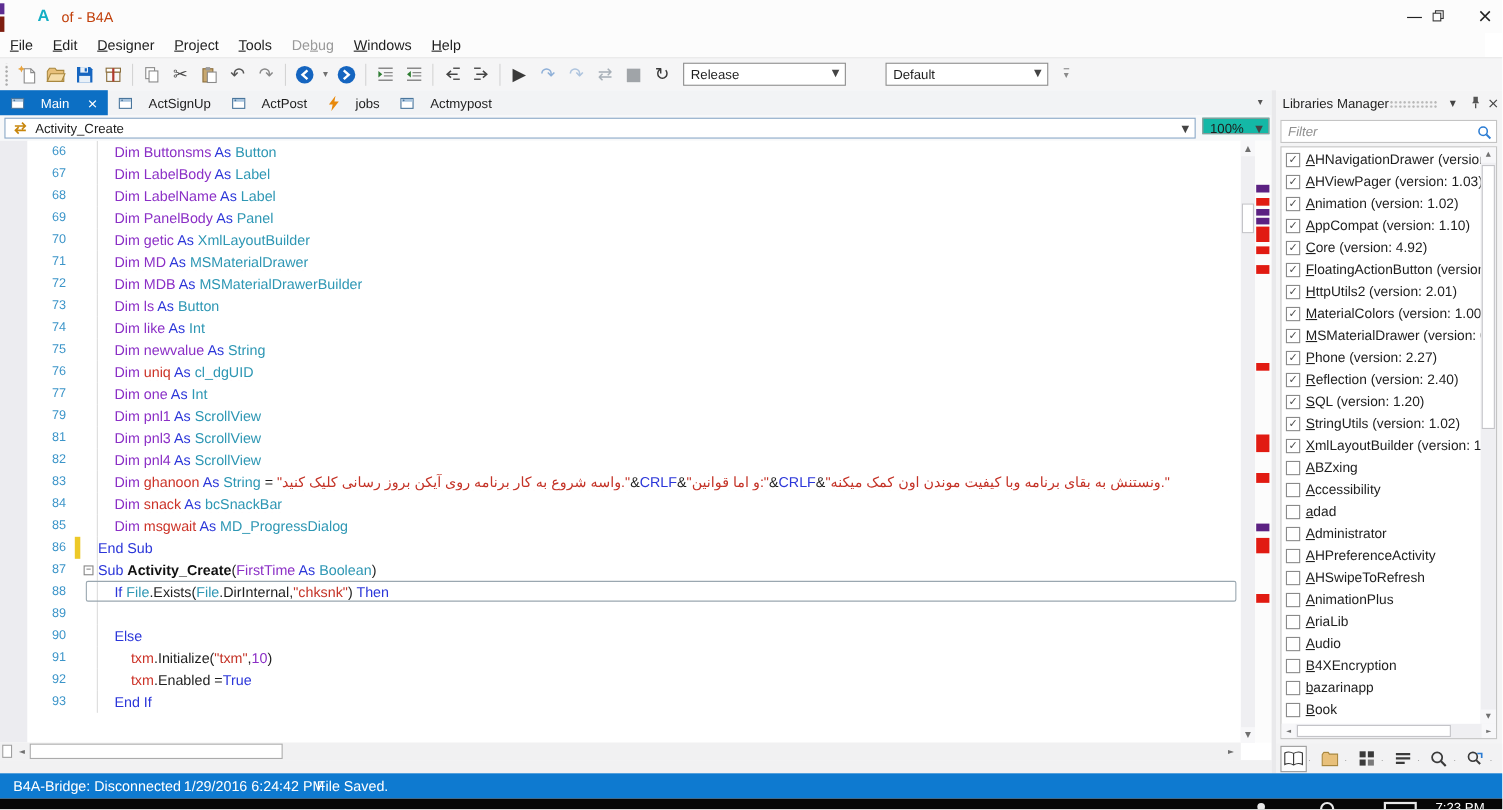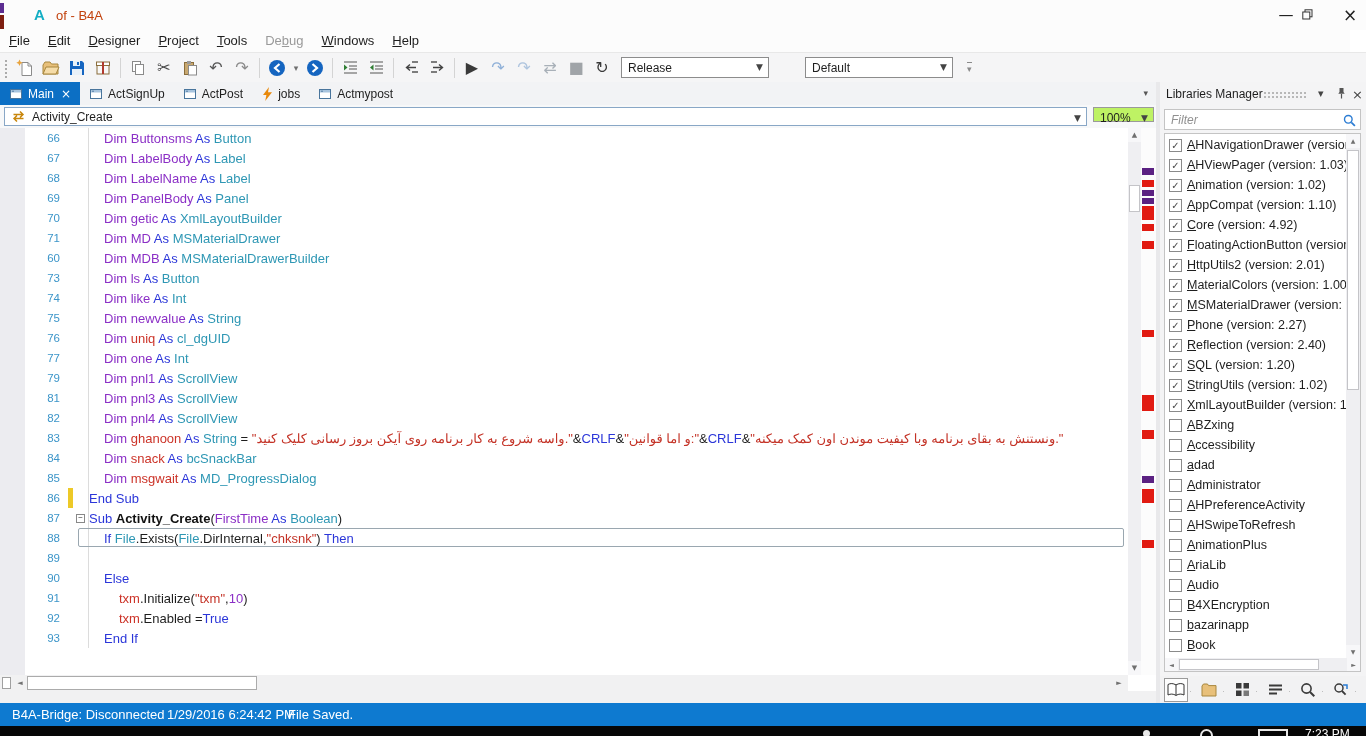--- a/index.html
+++ b/index.html
@@ -26,32 +26,32 @@
   .tbi { width:26px; height:24px; display:inline-flex; align-items:center; justify-content:center; font-family:"DejaVu Sans", sans-serif; font-size:16px; }
   .tbi.sm { width:12px; font-size:9px; }
   .tb-sep { width:1px; height:20px; background:#D4D4D4; margin:0 4px; }
   .tb-combo { height:21px; background:#fff; border:1px solid #8C8C8C; margin:0 6px; position:relative; display:flex; align-items:center; }
   .tb-combo .val { font-size:12px; color:#1E1E1E; padding-left:6px; }
   .tb-combo .arr { position:absolute; right:5px; top:4px; font-size:9px; color:#444; font-family:"DejaVu Sans", sans-serif; }
   .tb-overflow { font-size:9px; color:#8A8A8A; margin-left:8px; border-top:1px solid #8A8A8A; padding-top:1px; font-family:"DejaVu Sans", sans-serif; }
 
   
   .tabstrip { position:absolute; left:0; top:82px; width:1156px; height:23px; background:#F2F3F5; display:flex; }
-  .tab { display:flex; align-items:center; gap:5px; padding:4px 9px; font-size:12px; color:#1E1E1E; height:23px; }
+  .tab { display:flex; align-items:center; gap:14px; padding:4px 9px; font-size:12px; color:#1E1E1E; height:23px; }
   .tab.active { background:#0C6FC4; color:#fff; }
   .tab .close { font-size:12px; margin-left:2px; font-family:"DejaVu Sans", sans-serif; }
   .tab-overflow { position:absolute; right:8px; top:6px; font-size:9px; color:#555; font-family:"DejaVu Sans", sans-serif; }
 
   
   .activitybar { position:absolute; left:0; top:105px; width:1156px; height:23px; background:#F7F8F9; }
   .ev-combo { position:absolute; left:4px; top:2px; width:1083px; height:19px; background:#fff; border:1px solid #89A7C6; display:flex; align-items:center; }
   .ev-combo .ic { margin:0 6px 0 6px; display:inline-flex; }
   .ev-combo .val { font-size:12px; color:#1E1E1E; }
   .ev-combo .arr, .zoom-combo .arr { position:absolute; right:5px; top:5px; font-size:9px; color:#444; font-family:"DejaVu Sans", sans-serif; }
-  .zoom-combo { position:absolute; left:1093px; top:2px; width:61px; height:15px; background:#bef264; border:1px solid #9A9A9A; }
+  .zoom-combo { position:absolute; left:1093px; top:2px; width:61px; height:15px; background:#14b8a6; border:1px solid #9A9A9A; }
   .zoom-combo .val { font-size:12px; color:#1E1E1E; padding:2px 0 0 6px; display:inline-block; }
 
   
   .ed-margin { position:absolute; left:0; top:128px; width:25px; height:547px; background:#ECECF0; }
   .editor { position:absolute; left:25px; top:128px; width:1103px; height:547px; background:#fff; overflow:hidden; }
   .row { display:flex; height:20px; align-items:center; position:relative; white-space:nowrap; }
   .row .ln { width:43px; padding-right:8px; text-align:right; font-size:11.5px; color:#3C95C9; flex:none; }
   .row .chg { width:5px; height:20px; flex:none; }
   .row.changed .chg { background:#EDC928; }
   .row .fold { width:16px; height:20px; flex:none; border-right:1px solid #DCDCDC; display:flex; align-items:center; justify-content:center; }
@@ -340,21 +340,21 @@
         <span class="fold"></span>
         <div class="content" style="padding-left: 15px;"><span class="c-pu">Dim getic</span><span class="c-kw"> As </span><span class="c-ty">XmlLayoutBuilder</span></div>
       </div>
       <div class="row">
         <span class="ln">71</span>
         <span class="chg"></span>
         <span class="fold"></span>
         <div class="content" style="padding-left: 15px;"><span class="c-pu sq">Dim MD</span><span class="c-kw sq"> As </span><span class="c-ty sq">MSMaterialDrawer</span></div>
       </div>
       <div class="row">
-        <span class="ln">60</span>
+        <span class="ln">72</span>
         <span class="chg"></span>
         <span class="fold"></span>
         <div class="content" style="padding-left: 15px;"><span class="c-pu">Dim MDB</span><span class="c-kw"> As </span><span class="c-ty">MSMaterialDrawerBuilder</span></div>
       </div>
       <div class="row">
         <span class="ln">73</span>
         <span class="chg"></span>
         <span class="fold"></span>
         <div class="content" style="padding-left: 15px;"><span class="c-pu">Dim ls</span><span class="c-kw"> As </span><span class="c-ty">Button</span></div>
       </div>

